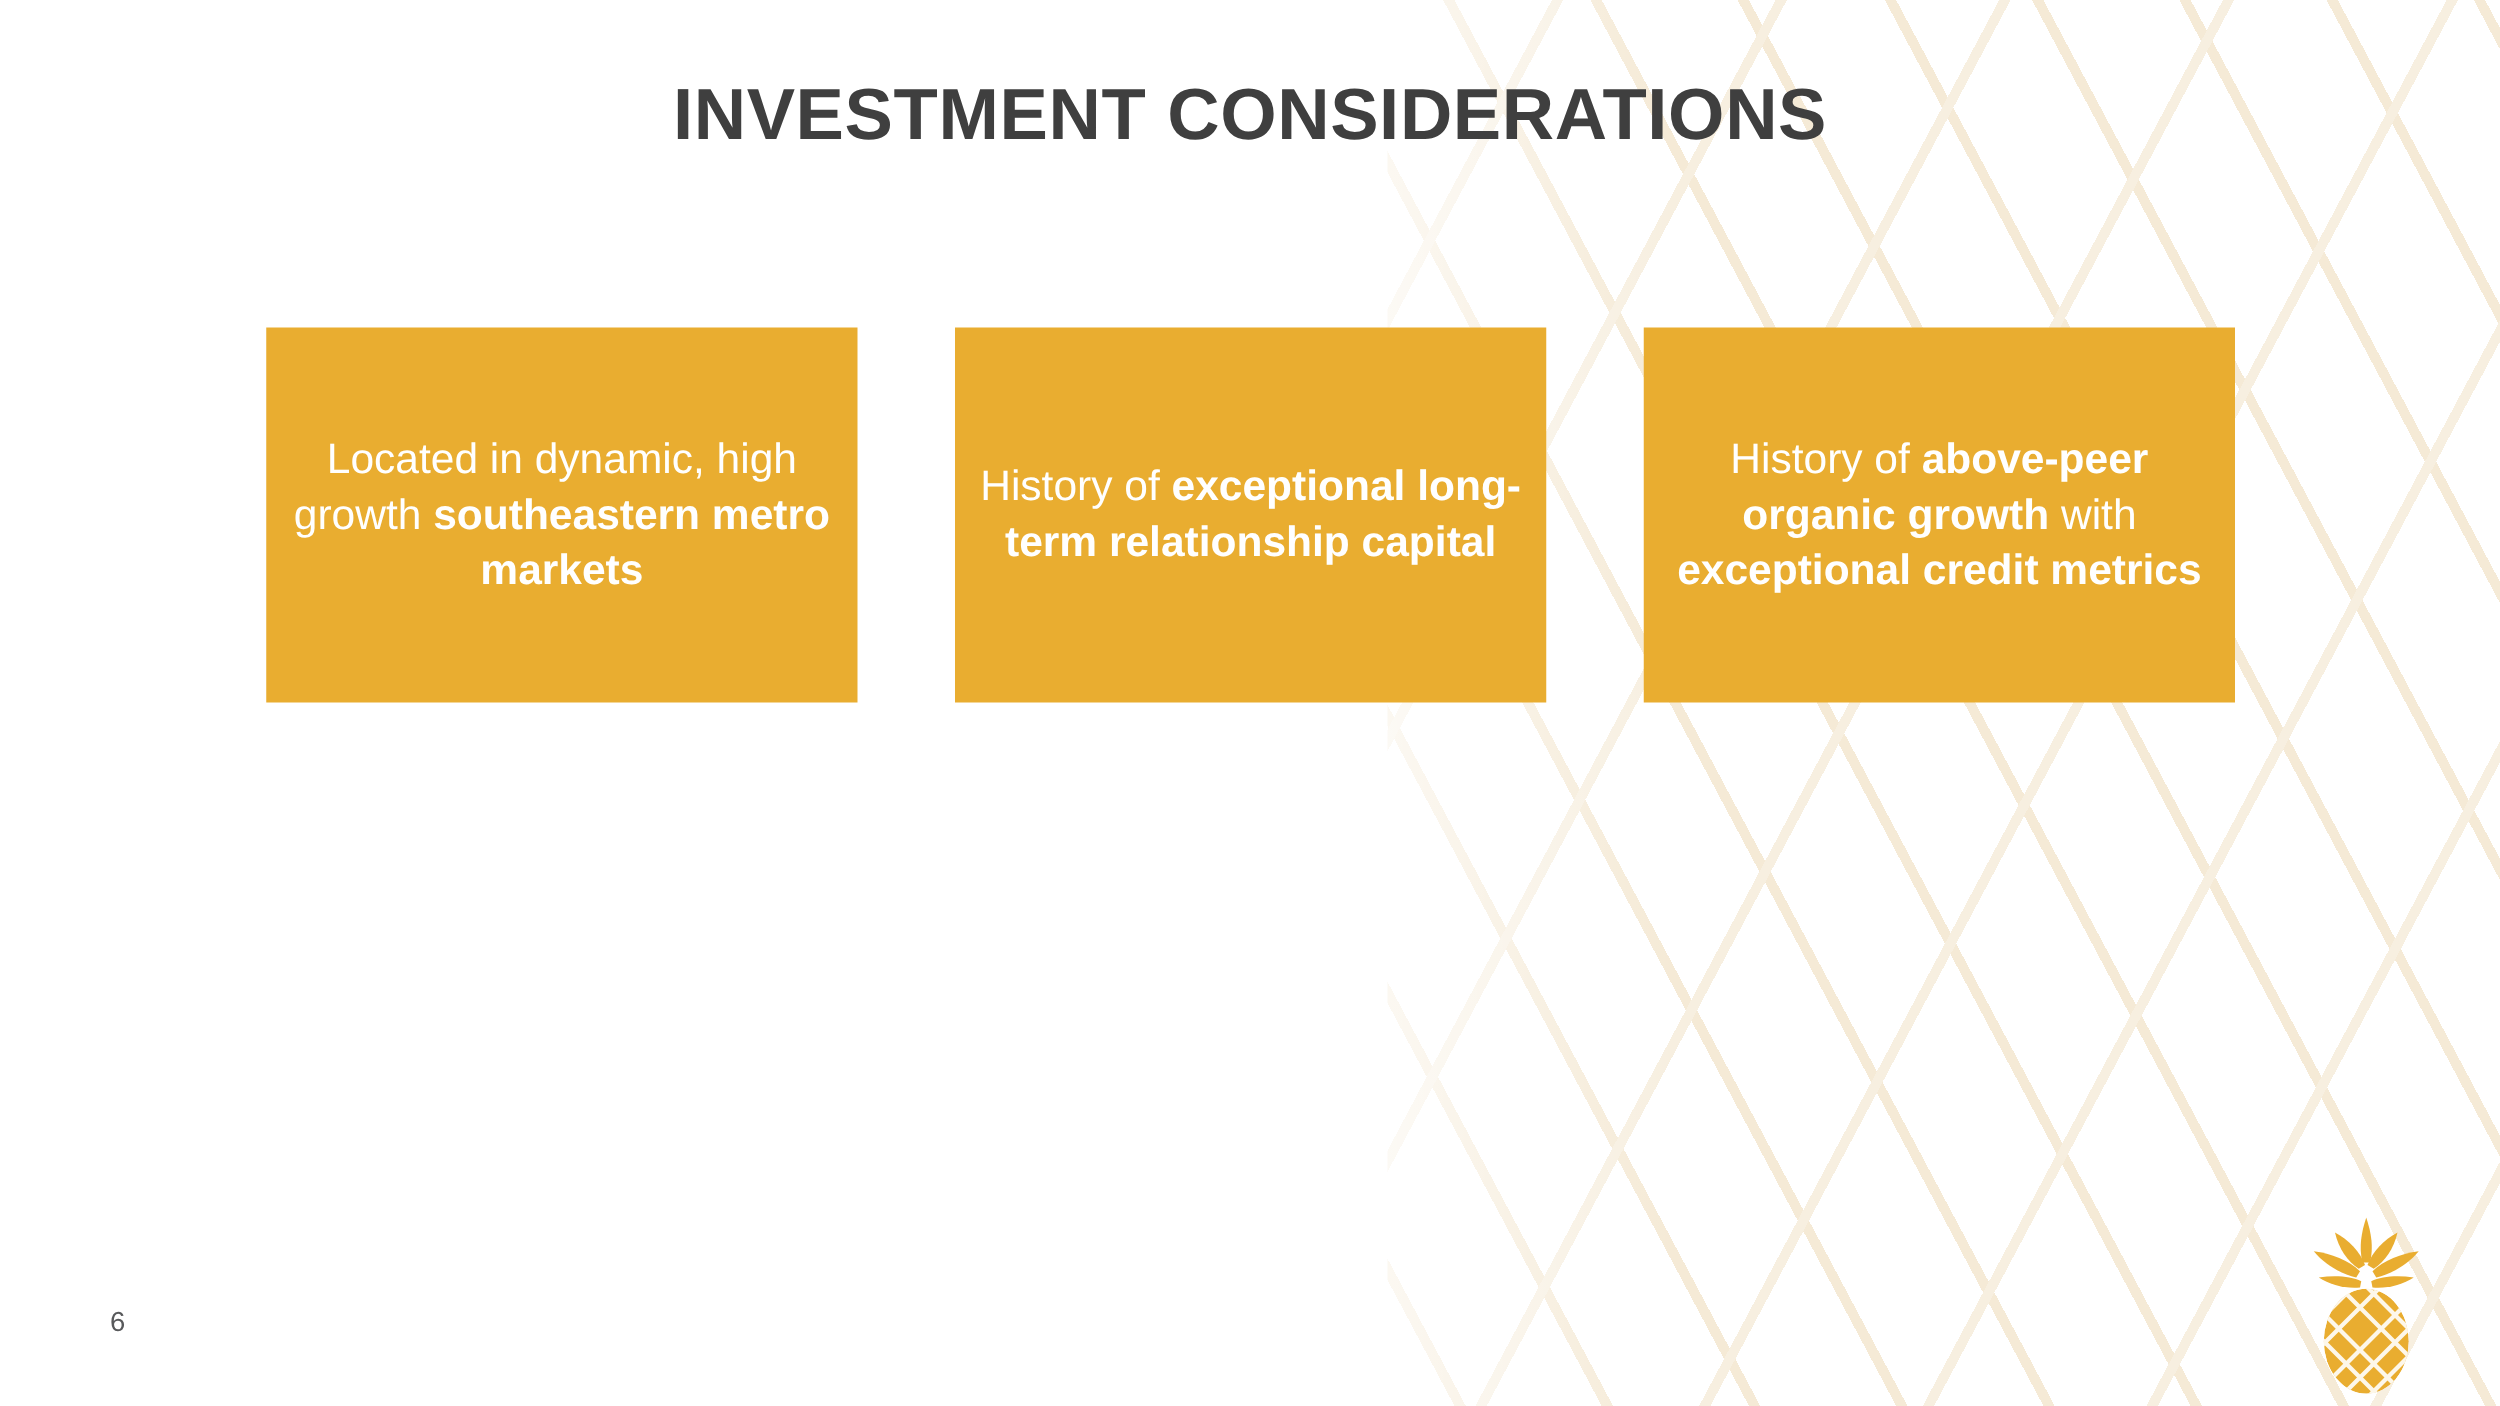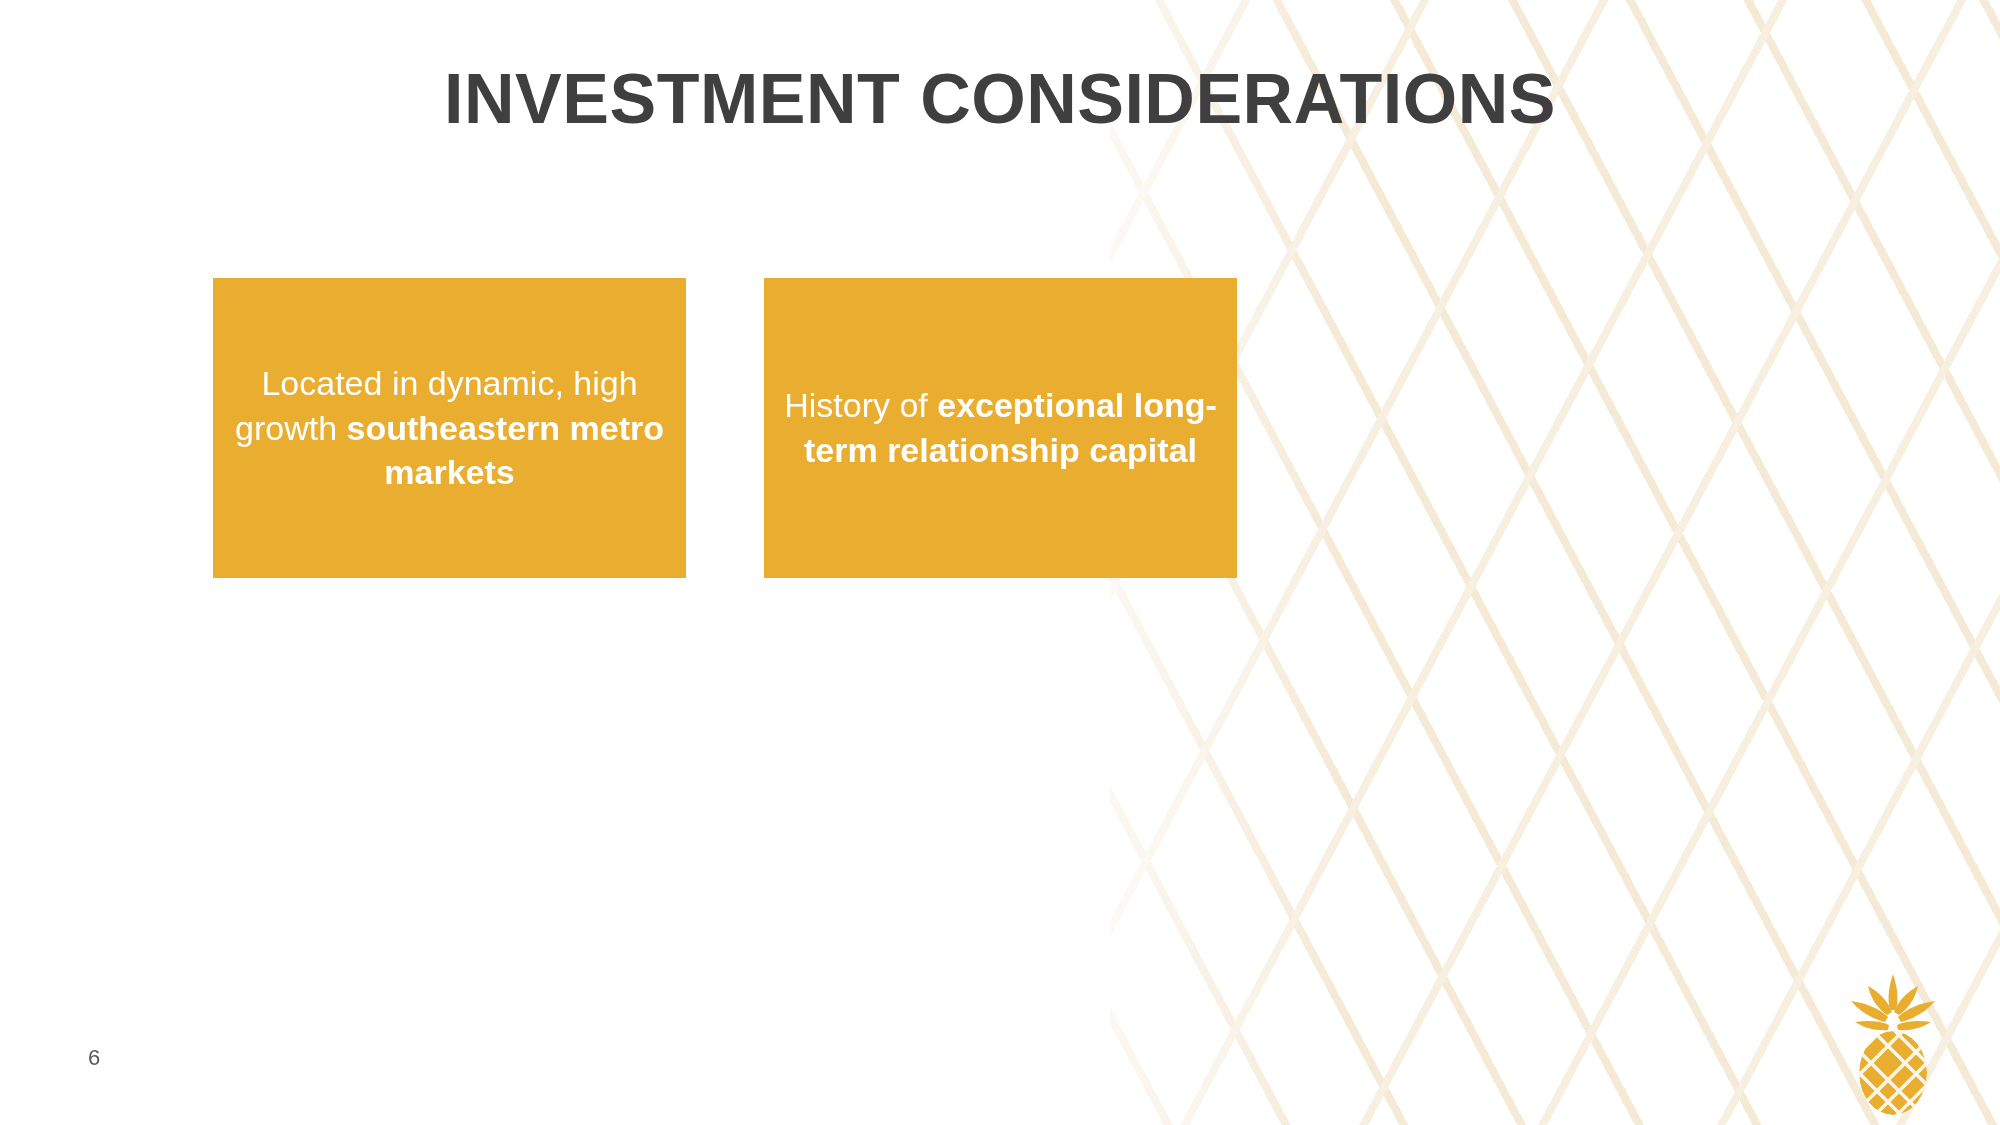--- a/index.html
+++ b/index.html
@@ -68,41 +68,40 @@
     pointer-events: none;
   }
 
   
   .slide-title {
     position: absolute;
     top: 58px;
     left: 0;
     width: 2000px;
     text-align: center;
-    font-size: 70px;
+    font-size: 58px;
     font-weight: bold;
     letter-spacing: 0.5px;
     color: #3f3f3f;
     z-index: 5;
     line-height: 1.18;
   }
 
   
   .grid {
     position: absolute;
     top: 262px;
     left: 213px;
     width: 1575px;
     z-index: 4;
     display: grid;
     grid-template-columns: repeat(3, 473px);
     grid-template-rows: 300px 300px;
     column-gap: 78px;
     row-gap: 86px;
-    margin-top: 16px;
   }
 
   .card {
     background: #e9ad30;
     display: flex;
     align-items: center;
     justify-content: center;
     padding: 14px 16px;
   }
 
@@ -148,20 +147,23 @@
 
   <h1 class="slide-title">INVESTMENT CONSIDERATIONS</h1>
 
   <div class="grid">
     <div class="card">
       <div class="card-text"><span>Located in dynamic, high growth </span><b>southeastern metro markets</b></div>
     </div>
     <div class="card">
       <div class="card-text"><span>History of </span><b>exceptional long-term relationship capital</b></div>
     </div>
+    <div class="card">
+      <div class="card-text"><span>History of </span><b>above-peer organic growth</b><span> with </span><b>exceptional credit metrics</b></div>
+    </div>
   </div>
 
   <svg class="logo" viewBox="0 0 110 145">
     <g fill="#e9ad30">
 
       <path d="M55 4 C59 16 61 28 58 40 L52 40 C49 28 51 16 55 4 Z"></path>
       <path d="M30 16 C41 22 50 31 54 42 L49 45 C40 39 33 29 30 16 Z"></path>
       <path d="M80 16 C77 29 70 39 61 45 L56 42 C60 31 69 22 80 16 Z"></path>
       <path d="M13 31 C27 33 41 38 50 47 L47 52 C35 49 22 42 13 31 Z"></path>
       <path d="M97 31 C88 42 75 49 63 52 L60 47 C69 38 83 33 97 31 Z"></path>

